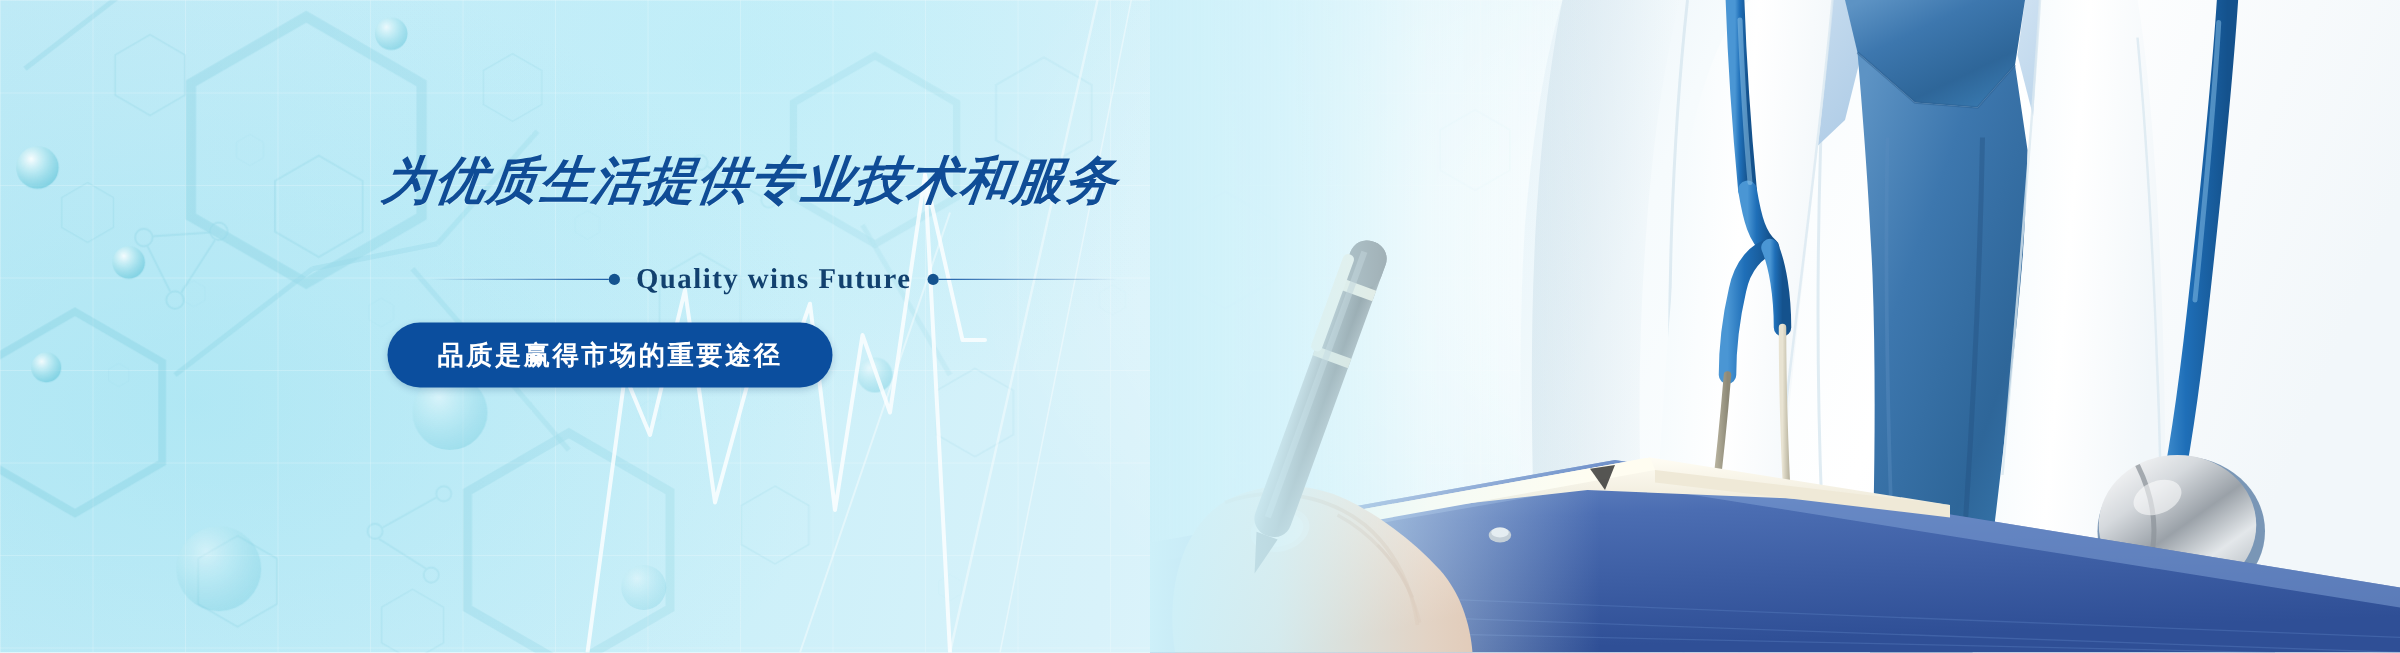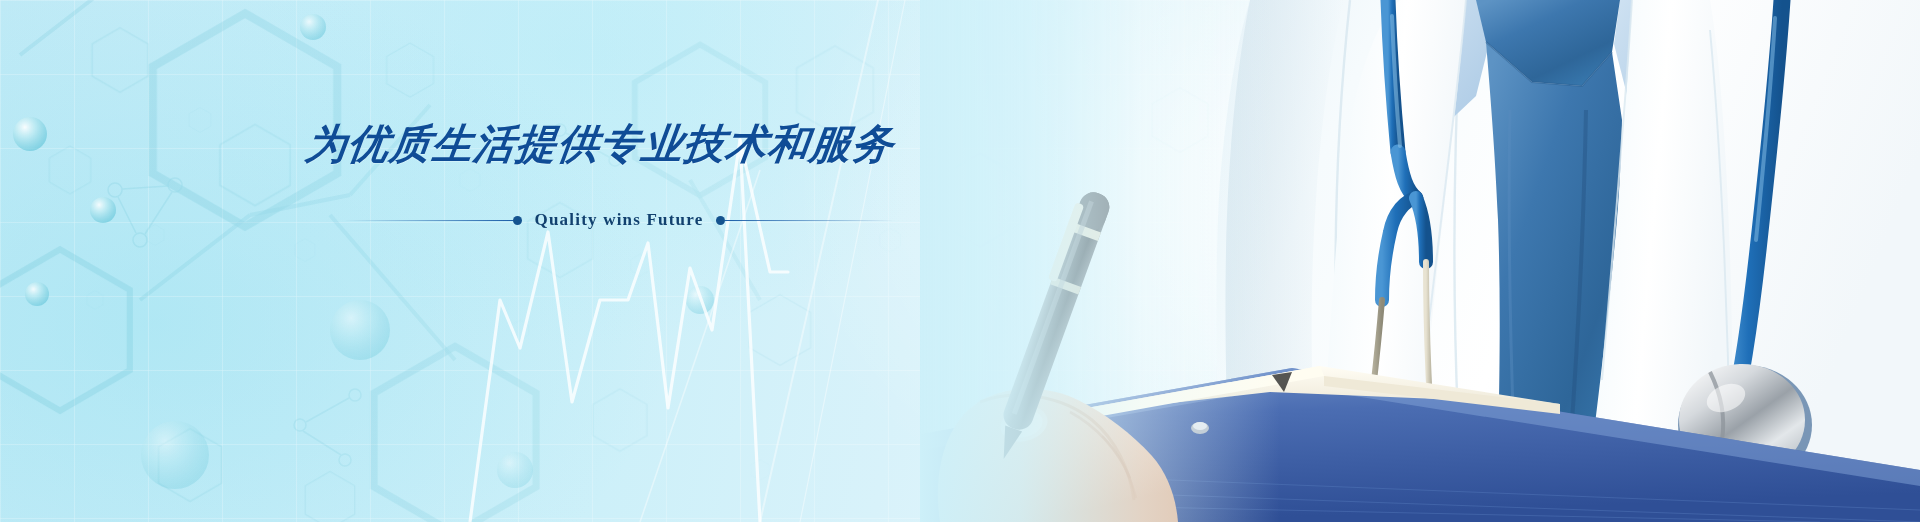--- a/index.html
+++ b/index.html
@@ -91,21 +91,21 @@
   .div-line.right { background: linear-gradient(to right, #1c5ea8 0%, rgba(28,94,168,0) 100%); }
   .div-dot {
     width: 9px; height: 9px; border-radius: 50%;
     background: #14538f;
     flex: 0 0 auto;
   }
   .div-text {
     flex: 0 0 auto;
     padding: 0 13px;
     font-family: "Liberation Serif", "DejaVu Serif", serif;
-    font-size: 17px;
+    font-size: 23px;
     font-weight: 700;
     letter-spacing: 1.2px;
     color: #12416f;
     white-space: nowrap;
   }
 
   .pill {
     margin-top: 22px;
     margin-left: 4px;
     display: inline-flex;
@@ -422,15 +422,16 @@
     <div class="headline">为优质生活提供专业技术和服务</div>
 
     <div class="divider-row">
       <span class="div-line left"></span>
       <span class="div-dot"></span>
       <span class="div-text">Quality wins Future</span>
       <span class="div-dot"></span>
       <span class="div-line right"></span>
     </div>
 
+    <div class="pill">品质是赢得市场的重要途径</div>
   </div>
 
 </div>
 
 </body></html>

